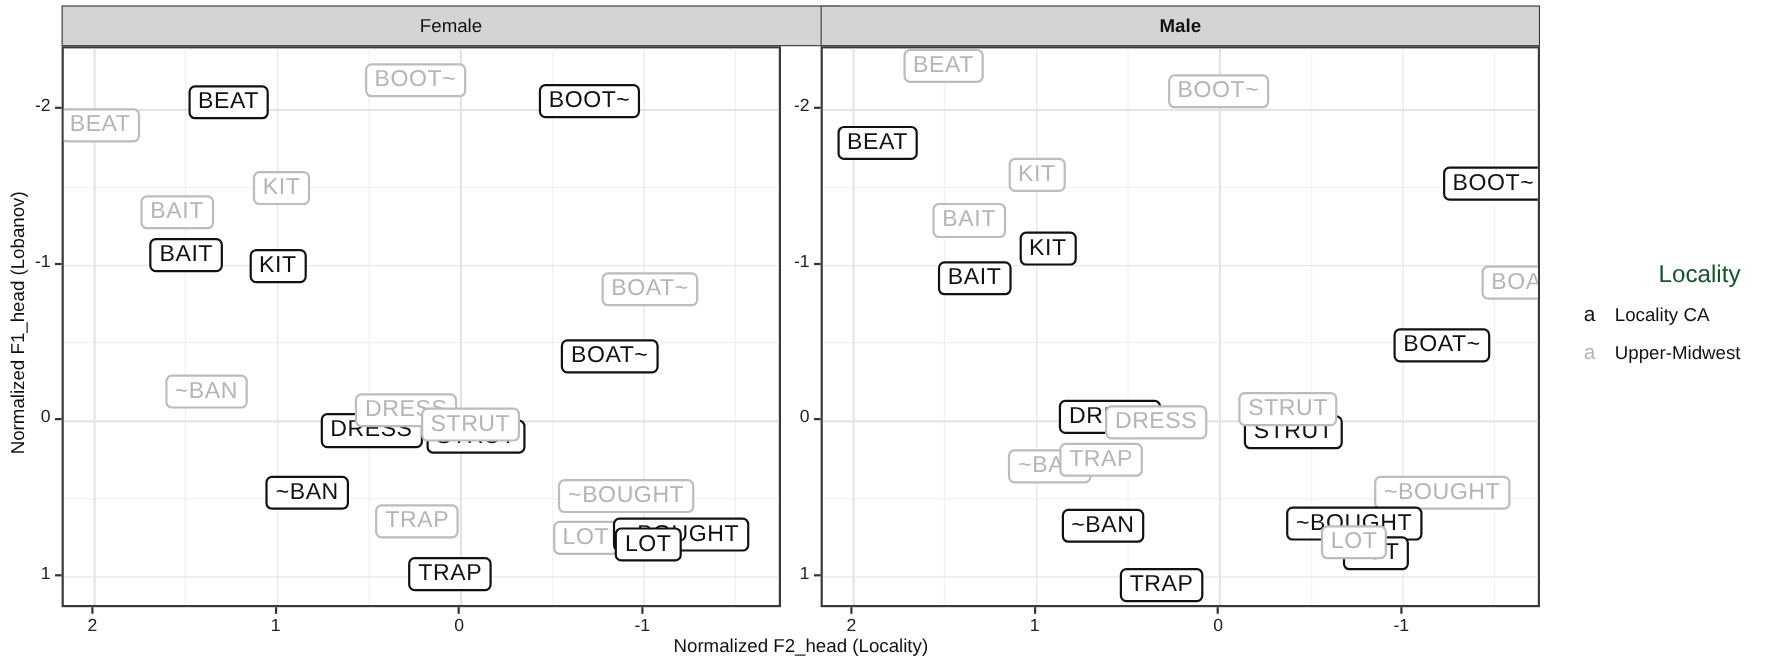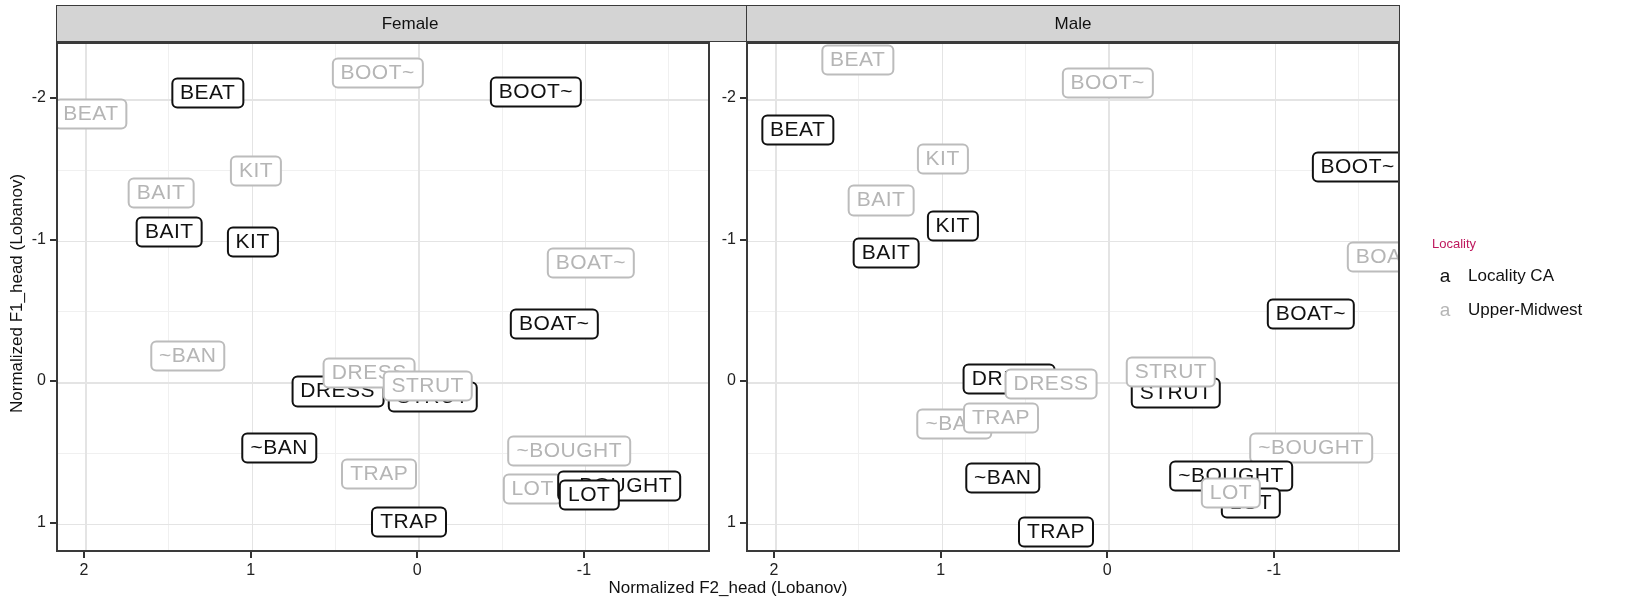--- a/index.html
+++ b/index.html
@@ -12,31 +12,31 @@
   .gridline.minor{background:#f0f0f0;}
   .vlabel{position:absolute;transform:translate(-50%,-50%);white-space:nowrap;background:#fff;
     border-radius:6px;padding:2px 7px 3px 7px;font-size:21px;letter-spacing:.5px;line-height:1.05;}
   .vlabel.black{color:#111;border:2px solid #111;}
   .vlabel.gray{color:#b5b5b5;border:2px solid #bcbcbc;}
   .tickmark{position:absolute;background:#333;}
   .ticklabel{position:absolute;font-size:16px;color:#222;white-space:nowrap;}
   .axis-title{position:absolute;font-size:17px;color:#111;white-space:nowrap;}
   #y-axis-title{transform:rotate(-90deg);transform-origin:center center;}
   #legend{position:absolute;left:1432px;top:236px;}
-  #legend .legend-title{font-size:13px;color:#be185d;margin-bottom:14px;}
+  #legend .legend-title{font-size:22px;color:#14532d;margin-bottom:14px;text-align:right;}
   .legend-item{display:flex;align-items:center;margin-bottom:12px;}
   .legend-key{width:26px;text-align:center;font-size:19px;margin-right:10px;}
   .legend-label{font-size:17px;color:#111;}
 </style>
 </head>
 <body>
 
 <div id="figure">
   <div id="y-axis-title" class="axis-title" style="left: -98px; top: 288px; width: 230px; text-align: center;">Normalized F1_head (Lobanov)</div>
-  <div id="x-axis-title" class="axis-title" style="left: 0px; top: 578px; width: 1456px; text-align: center;">Normalized F2_head (Lobanov)</div>
+  <div id="x-axis-title" class="axis-title" style="left: 0px; top: 578px; width: 1456px; text-align: center;">Normalized F2_head (Locality)</div>
   <div id="plot-area">
       <div class="strip" style="left: 56px; top: 5px; width: 708px; height: 37px;">
         <div>Female</div>
       </div>
       <div class="panel" style="left: 56px; top: 42px; width: 654px; height: 510px;">
         <div class="gridline minor" style="left: 110.325px; top: 0px; width: 1px; height: 510px;"></div>
         <div class="gridline minor" style="left: 276.975px; top: 0px; width: 1px; height: 510px;"></div>
         <div class="gridline minor" style="left: 443.625px; top: 0px; width: 1px; height: 510px;"></div>
         <div class="gridline minor" style="left: 610.275px; top: 0px; width: 1px; height: 510px;"></div>
         <div class="gridline minor" style="left: 0px; top: 125.75px; width: 654px; height: 1px;"></div>
@@ -82,21 +82,21 @@
       <div class="tickmark" style="left: 582.95px; top: 552px; width: 2px; height: 6px;"></div>
       <div class="ticklabel" style="left: 563.95px; top: 561px; width: 40px; text-align: center;">-1</div>
       <div class="tickmark" style="left: 50px; top: 97px; width: 6px; height: 2px;"></div>
       <div class="ticklabel" style="left: 6px; top: 88px; width: 40px; text-align: right;">-2</div>
       <div class="tickmark" style="left: 50px; top: 238.5px; width: 6px; height: 2px;"></div>
       <div class="ticklabel" style="left: 6px; top: 229.5px; width: 40px; text-align: right;">-1</div>
       <div class="tickmark" style="left: 50px; top: 380px; width: 6px; height: 2px;"></div>
       <div class="ticklabel" style="left: 6px; top: 371px; width: 40px; text-align: right;">0</div>
       <div class="tickmark" style="left: 50px; top: 521.5px; width: 6px; height: 2px;"></div>
       <div class="ticklabel" style="left: 6px; top: 512.5px; width: 40px; text-align: right;">1</div>
-      <div class="strip" style="left: 746px; top: 5px; width: 654px; height: 37px;">
+      <div class="strip" style="left: 746px; top: 5px; width: 654px; height: 37px; font-weight: bold;">
         <div>Male</div>
       </div>
       <div class="panel" style="left: 746px; top: 42px; width: 654px; height: 510px;">
         <div class="gridline minor" style="left: 110.325px; top: 0px; width: 1px; height: 510px;"></div>
         <div class="gridline minor" style="left: 276.975px; top: 0px; width: 1px; height: 510px;"></div>
         <div class="gridline minor" style="left: 443.625px; top: 0px; width: 1px; height: 510px;"></div>
         <div class="gridline minor" style="left: 610.275px; top: 0px; width: 1px; height: 510px;"></div>
         <div class="gridline minor" style="left: 0px; top: 125.75px; width: 654px; height: 1px;"></div>
         <div class="gridline minor" style="left: 0px; top: 267.25px; width: 654px; height: 1px;"></div>
         <div class="gridline minor" style="left: 0px; top: 408.75px; width: 654px; height: 1px;"></div>

